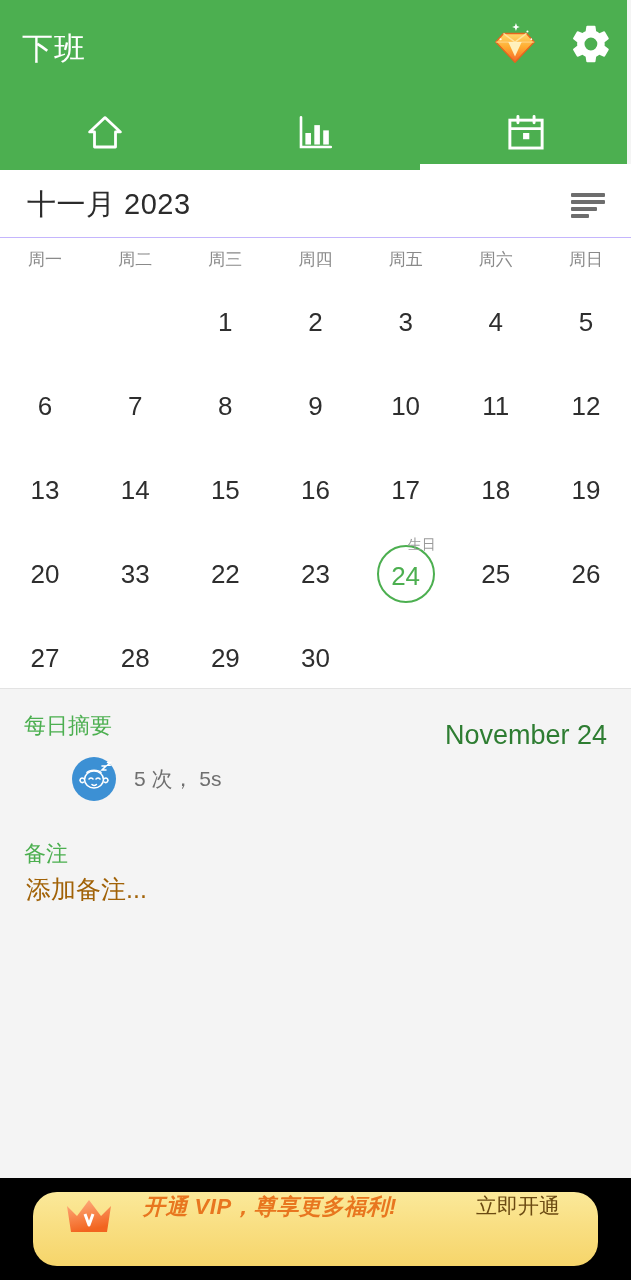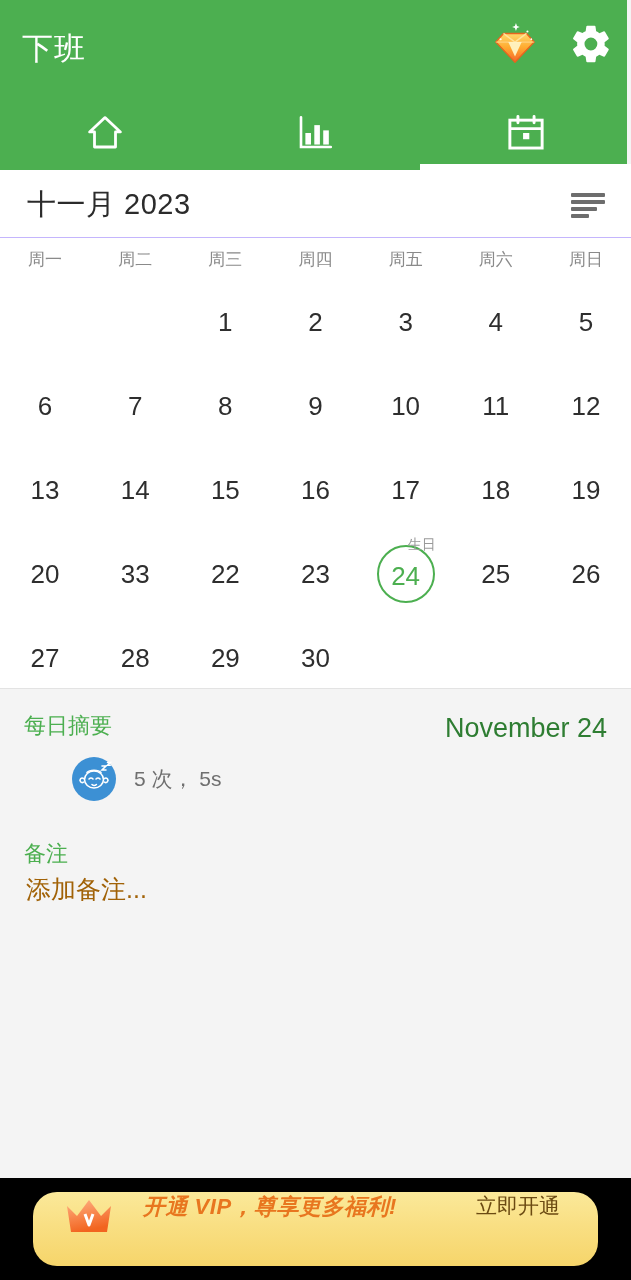--- a/index.html
+++ b/index.html
@@ -114,21 +114,21 @@
     background: #f4f4f4; border-top: 1px solid #e3e3e3;
   }
   .summary-head {
     position: relative; height: 62px;
   }
   .sec-title {
     position: absolute; left: 24px; top: 22px;
     font-size: 22px; color: #4caf50;
   }
   .sum-date {
-    position: absolute; right: 24px; top: 24px;
+    position: absolute; right: 24px; top: 31px;
     font-size: 27px; color: #2e7d32;
   }
   .stat-row {
     display: flex; align-items: center; gap: 18px;
     padding: 6px 0 0 28px;
     margin-left: 44px;
   }
   .baby-icon { width: 44px; height: 44px; display:block; }
   .stat-text { font-size: 21px; color: #6f6f6f; }
 

